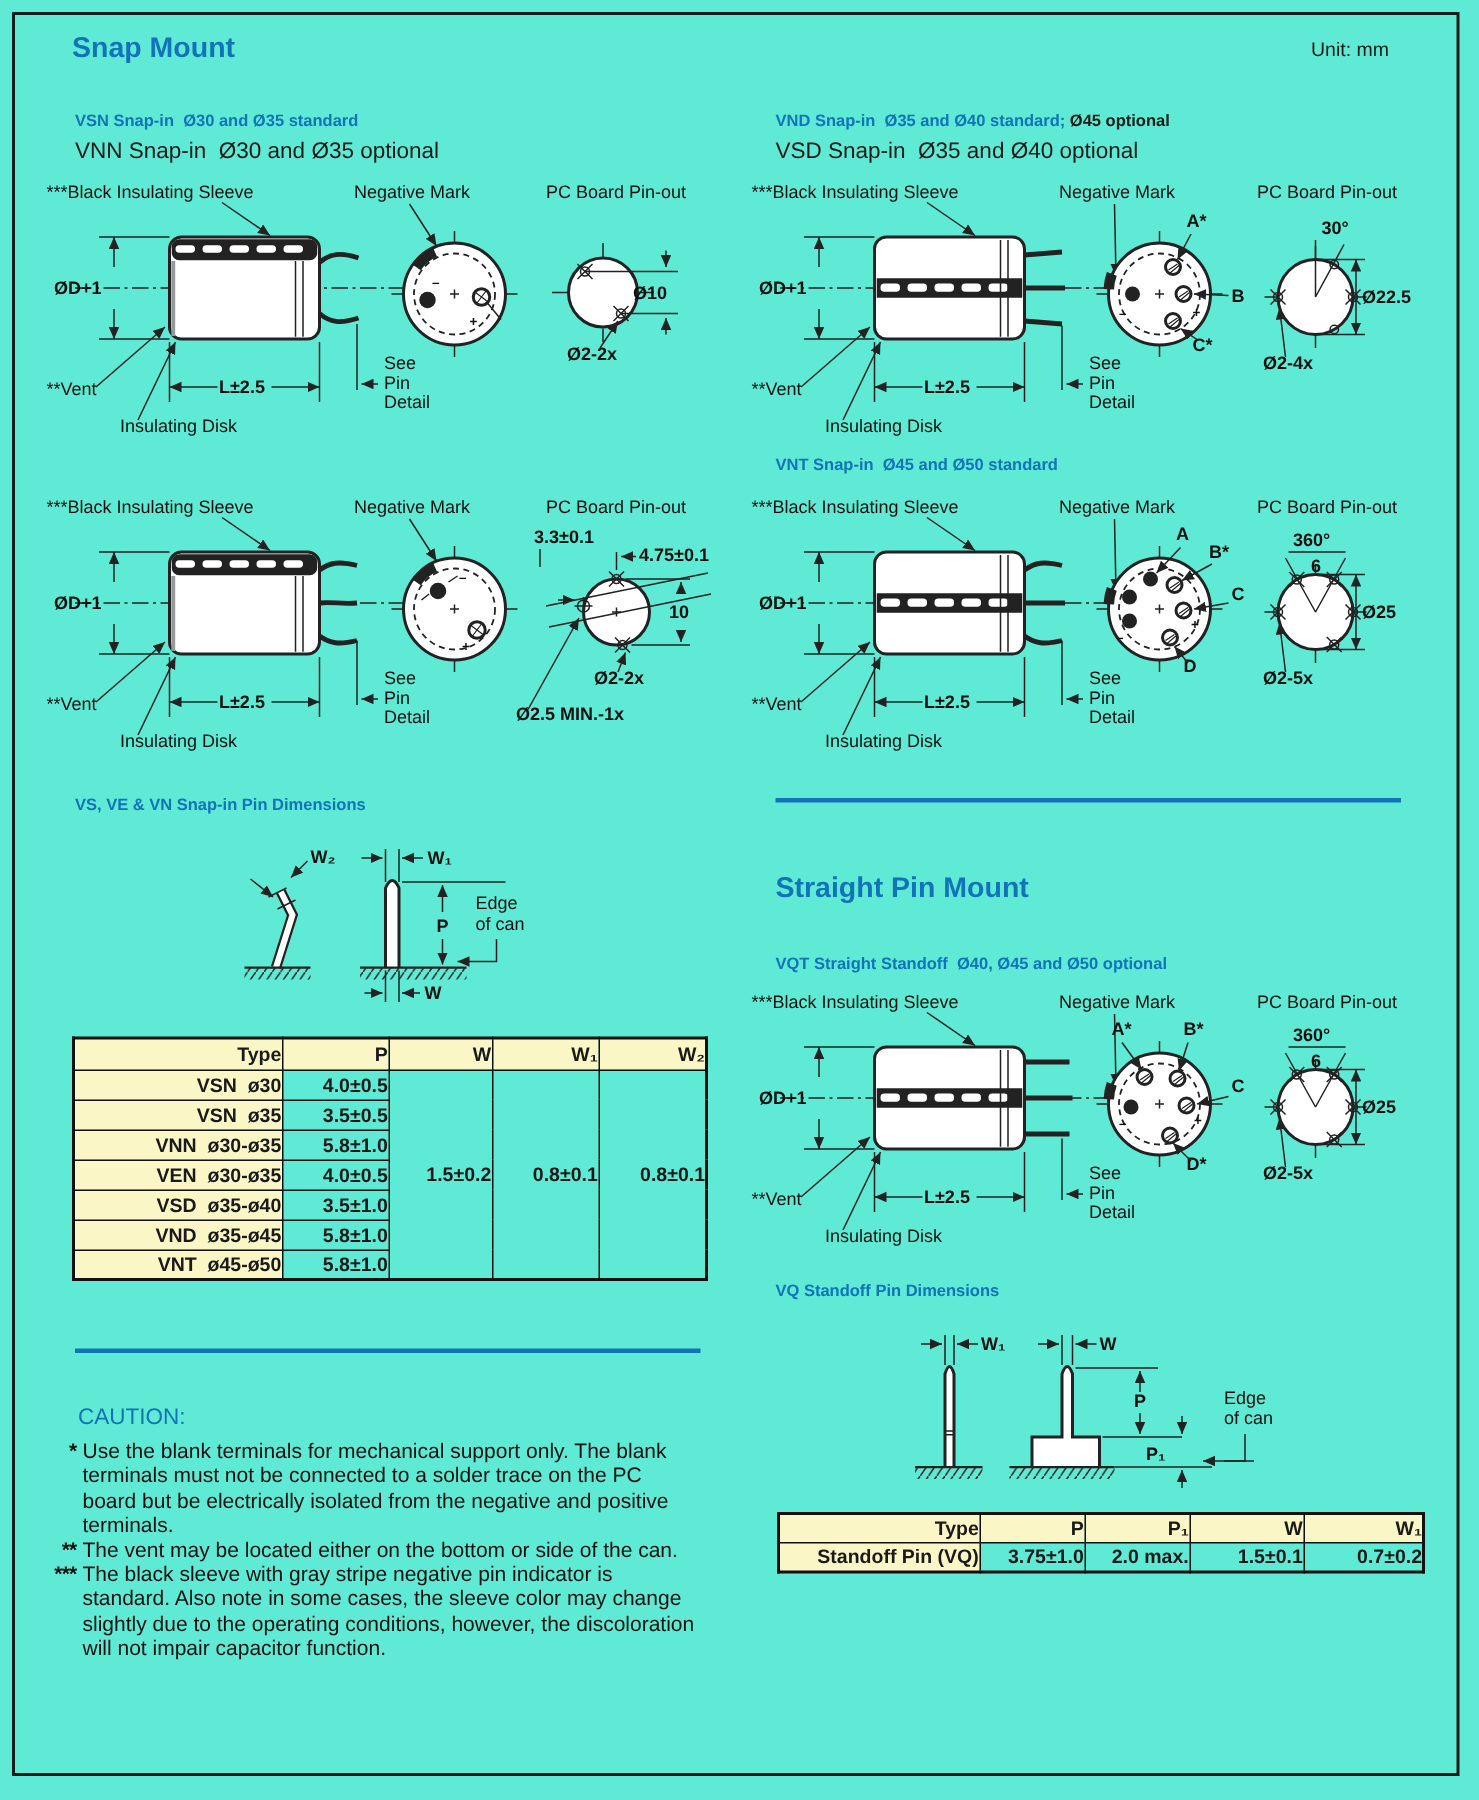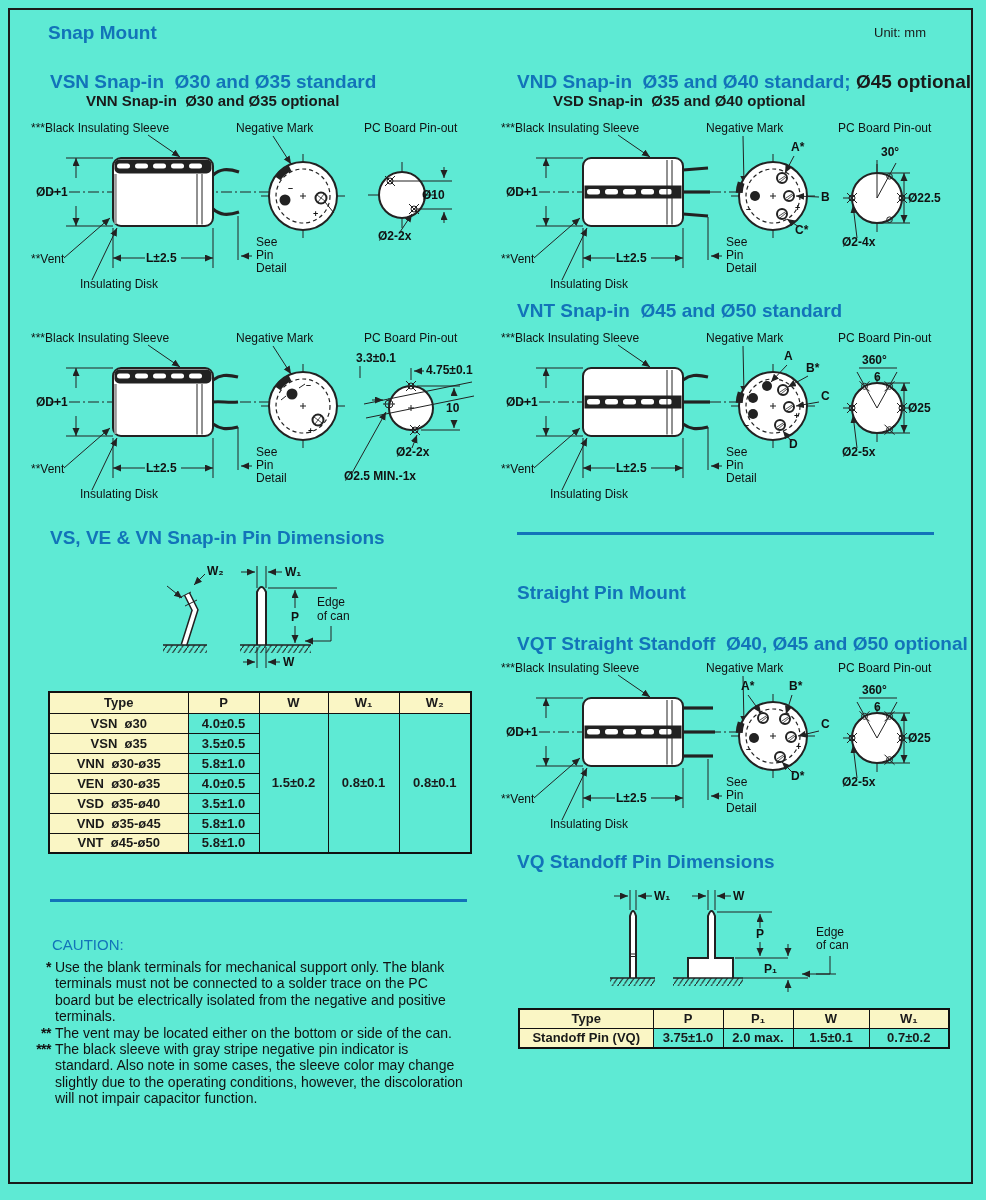--- a/index.html
+++ b/index.html
@@ -6,40 +6,40 @@
   .page {
     position:relative; width:986px; height:1200px; background:#5eead4;
     font-family:"Liberation Sans","DejaVu Sans",sans-serif; color:#1a1a1a;
     overflow:hidden;
   }
   .frame { position:absolute; left:8px; top:8px; width:961px; height:1172px;
     border:2.5px solid #1a1a1a; }
   .abs { position:absolute; }
   .t-blue { color:#1273B9; }
   .h-main { font-size:19px; font-weight:bold; }
-  .h-sec  { font-size:19px; font-weight:bold; line-height:19px; white-space:pre; }
-  .h-sub  { font-size:15px; font-weight:bold; line-height:19px; white-space:pre; color:#1a1a1a;margin-left:36px; }
+  .h-sec  { font-size:11px; font-weight:bold; line-height:19px; white-space:pre; }
+  .h-sub  { font-size:15px; font-weight:normal; line-height:19px; white-space:pre; color:#1a1a1a; }
   .unit { font-size:13px; color:#1a1a1a; }
   .rule { height:3px; background:#1273B9; }
 
   svg { display:block; overflow:visible; font-family:inherit; }
   svg text { fill:#111; }
   .lab { font-size:12px; }
   .dim { font-size:12px; font-weight:bold; }
   .tiny { font-size:9px; font-weight:bold; }
   .ln { stroke:#222; stroke-width:1.2; fill:none; }
   .lt { stroke-width:1; }
   .lk { stroke:#222; stroke-width:2; fill:#fff; }
   .cl { stroke:#222; stroke-width:1; fill:none; stroke-dasharray:11 3 2 3; }
   .dsh { stroke-dasharray:4 3; }
   .pinw { stroke:#222; stroke-width:3.2; fill:none; }
 
   table.dtab { border-collapse:collapse; font-size:13px; font-weight:bold; table-layout:fixed; }
   table.dtab { border:2px solid #111; }
-  table.dtab th, table.dtab td { border:1.5px solid #111; text-align:center; padding:0; white-space:pre; }
+  table.dtab th, table.dtab td { border:1.5px solid #111; text-align:right; padding:0; white-space:pre; }
   table.dtab th { background:#FAF6C5; }
   table.dtab td.ty { background:#FAF6C5; }
   #pin-table tr { height:20px; }
   #standoff-table tr { height:20px; }
 
   .caution-title { font-size:15px; font-weight:normal; }
   .note { display:flex; font-size:14px; line-height:16.4px; color:#111; }
   .note .stars { width:21px; flex:none; text-align:right; font-weight:bold; letter-spacing:-0.5px; }
   .note .ntext { margin-left:4px; width:412px; }
 </style>

